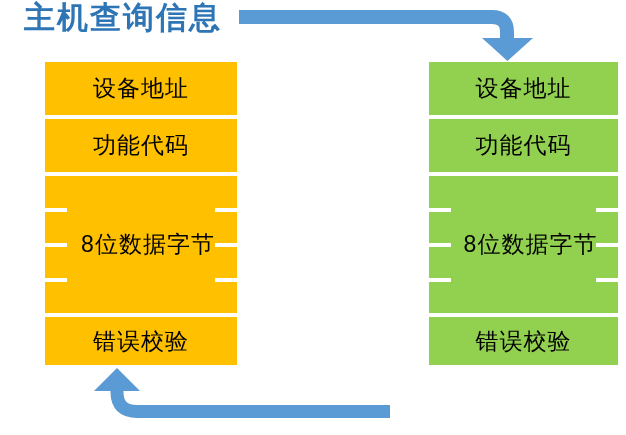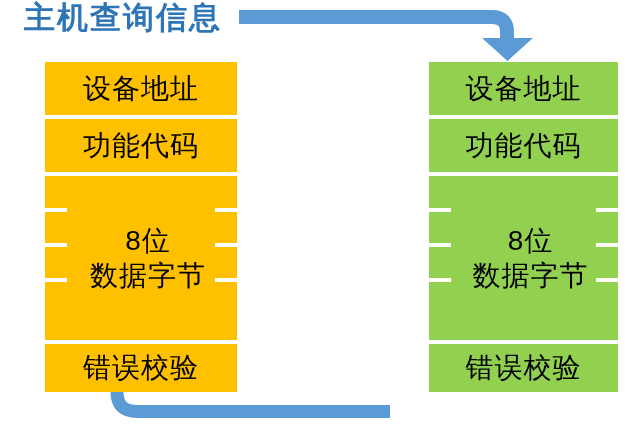--- a/index.html
+++ b/index.html
@@ -41,28 +41,28 @@
     gap: 4px;
   }
   .frame.master { left: 3px;   width: 234px; }
   .frame.slave  { left: 387px; width: 231px; }
 
   .row {
     display: flex;
     align-items: center;
     justify-content: center;
     height: 53px;
-    font-size: 28px;
+    font-size: 23px;
     letter-spacing: 1px;
     color: var(--row-text, #000);
     margin-left: 42px;
   }
   .master .row { background: var(--master-fill, #FFC000); }
   .slave  .row { background: var(--slave-fill,  #92D050); }
-  .row.data  { height: 164px; position: relative; flex-direction: column; padding-left: 14px; }
+  .row.data  { height: 137px; position: relative; flex-direction: row; padding-left: 14px; }
   .row.last  { height: 48px; }
   .data-line { line-height: 35px; text-align: center; }
 
   .tick {
     position: absolute;
     width: 22px;
     height: 4px;
     background: var(--background, #fff);
   }
   .tick.l { left: 0; }

